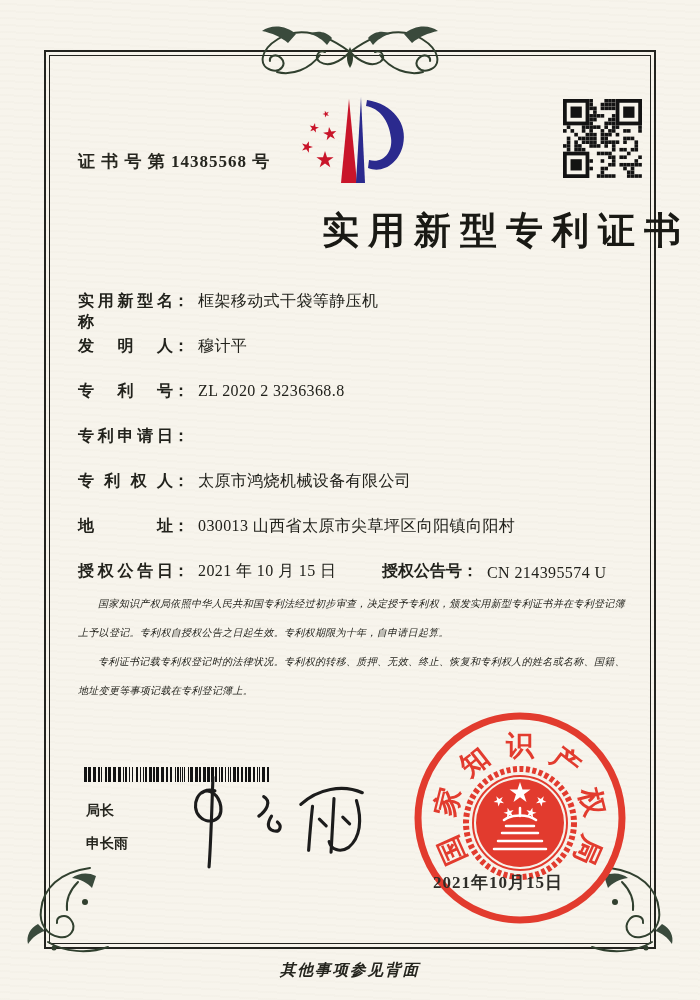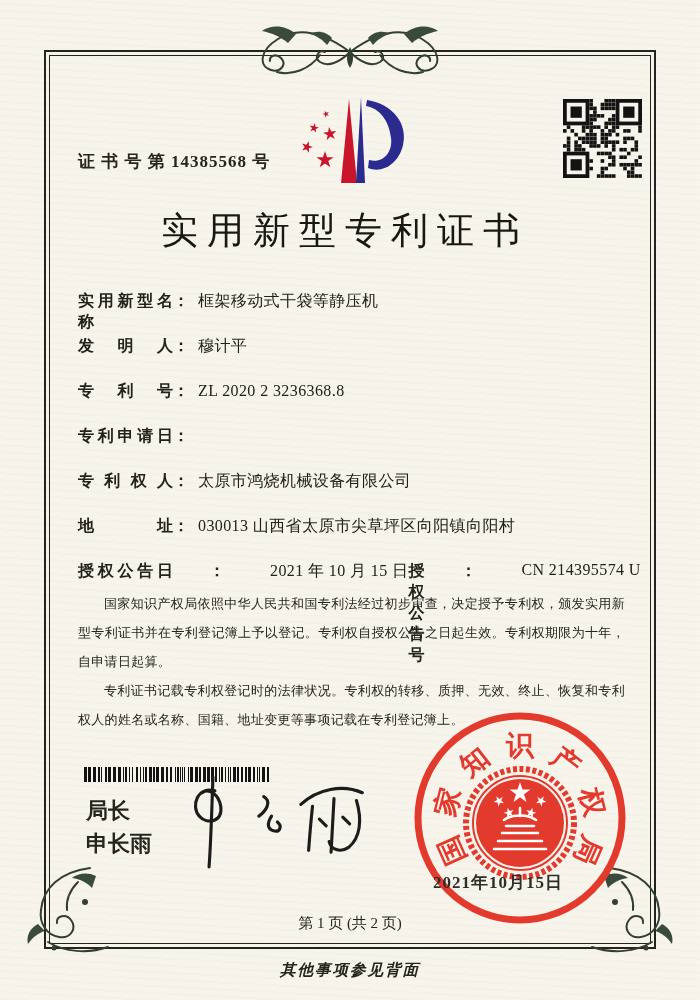--- a/index.html
+++ b/index.html
@@ -10,35 +10,35 @@
       #f7f4ec;
     font-family:"Liberation Serif","DejaVu Serif",serif;
     color:#1f1f1f;
   }
   .frame{position:absolute;left:44px;top:50px;width:608px;height:895px;border:2px solid #23241f;}
   .frame-inner{position:absolute;left:3px;top:3px;right:3px;bottom:3px;border:1px solid #23241f;}
   .ornament{position:absolute;pointer-events:none;}
   .cert-no{position:absolute;left:78px;top:102px;font-size:17px;letter-spacing:1px;font-weight:700;color:#26261f;margin-top:48px;}
   .logo{position:absolute;left:288px;top:94px;width:132px;height:102px;}
   .qr{position:absolute;left:563px;top:99px;width:79px;height:79px;}
-  .doc-title{position:absolute;left:0;right:10px;top:206px;text-align:center;
-    font-size:37px;font-weight:400;letter-spacing:9px;color:#191914;}
+  .doc-title{position:absolute;left:0;right:10px;top:206px;text-align:right;
+    font-size:37px;font-weight:700;letter-spacing:9px;color:#191914;}
   .fields{position:absolute;left:78px;top:291px;width:556px;}
   .field-row{display:flex;align-items:baseline;height:29px;margin-bottom:16px;font-size:16px;}
   .field-label{display:inline-block;width:95px;font-weight:700;text-align:justify;text-align-last:justify;color:#22221c;}
   .field-colon{font-weight:700;margin-right:9px;color:#22221c;}
   .field-value{font-weight:400;letter-spacing:.4px;color:#22221c;white-space:nowrap;}
-  .pair{display:flex;align-items:flex-start;gap:36px;}
+  .pair{display:flex;align-items:flex-end;}
   .pair-first{flex:0 0 304px;}
   .label2{font-weight:700;color:#22221c;}
-  .paragraphs{position:absolute;left:78px;top:589px;width:547px;font-size:13px;line-height:29px;
-    text-align:justify;color:#25251f;letter-spacing:.3px;}
+  .paragraphs{position:absolute;left:78px;top:589px;width:547px;font-size:10px;line-height:29px;
+    text-align:justify;font-style:italic;color:#25251f;letter-spacing:.3px;}
   .paragraphs p{margin:0;text-indent:2em;}
   .barcode{position:absolute;left:84px;top:767px;width:187px;height:15px;}
-  .signer{position:absolute;left:86px;top:794px;font-size:22px;line-height:33px;font-weight:700;color:#26261f;}
+  .signer{position:absolute;left:86px;top:794px;font-size:14px;line-height:33px;font-weight:700;color:#26261f;}
   .signature{position:absolute;left:170px;top:772px;width:205px;height:100px;}
   .seal{position:absolute;left:410px;top:708px;width:220px;height:220px;z-index:2;}
   .seal-date{position:absolute;left:433px;top:871px;z-index:3;font-size:17px;font-weight:700;
     color:#2e2d28;letter-spacing:1px;}
   .page-footer{position:absolute;left:0;right:0;top:914px;text-align:center;font-size:15px;color:#26261f;}
   .back-note{position:absolute;left:0;right:0;top:960px;text-align:center;font-size:15.5px;
     font-style:italic;font-weight:700;color:#26261f;letter-spacing:2px;}
 </style>
 </head>
 <body>
@@ -412,17 +412,16 @@
         <path d="M92,125 h36"></path>
         <path d="M88,133 h44"></path>
         <path d="M84,141 h52"></path>
         <path d="M110,100 v8"></path>
       </g>
     </svg>
   </div>
 
   <div class="seal-date">2021年10月15日</div>
 
-  <div class="page-footer">第 1 页 (共 2 页)</div>
 
   <div class="back-note">其他事项参见背面</div>
 
 </div>
 
 </body></html>

